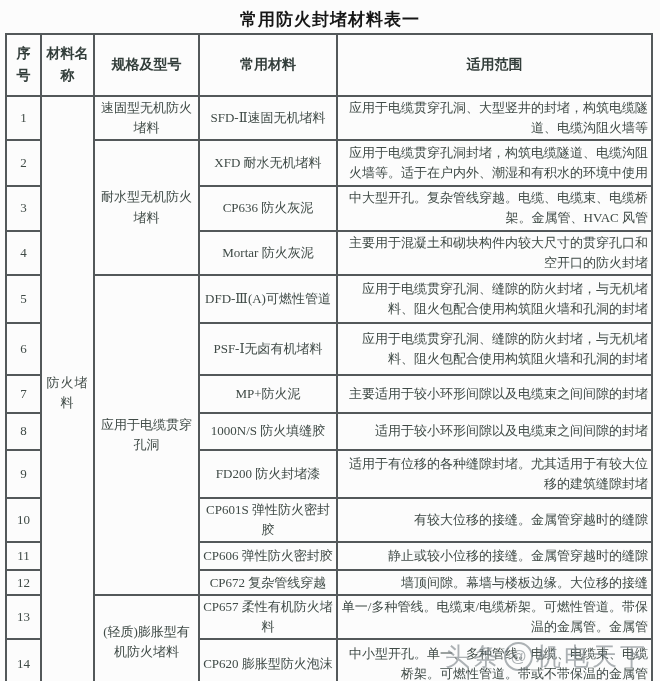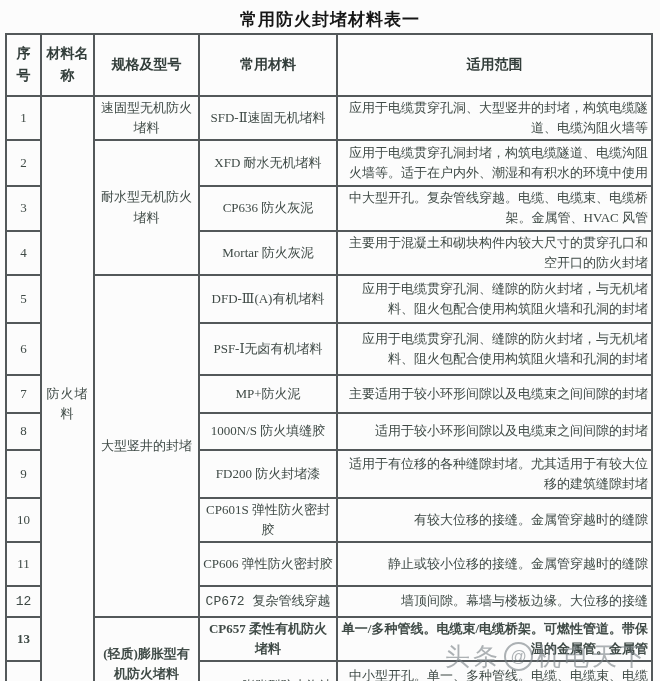--- a/index.html
+++ b/index.html
@@ -65,23 +65,23 @@
     text-align: right;
     padding: 2px 7px 2px 7px;
   }
   tr.rh40 { height: 40px; }
   tr.rh46 { height: 46px; }
   tr.rh43 { height: 43px; }
   tr.rh48 { height: 48px; }
   tr.rh52 { height: 52px; }
   tr.rh38 { height: 38px; }
   tr.rh37 { height: 37px; }
-  tr.rh36 { height: 44px; margin-top: 41px; }
-  tr.rh25 { height: 31px; font-family: Liberation Mono, monospace; }
-  tr.rh44 { height: 44px; font-weight: bold; }
+  tr.rh36 { height: 28px; margin-top: 41px; }
+  tr.rh25 { height: 25px; }
+  tr.rh44 { height: 44px; }
   tr.rh50 { height: 50px; }
   .watermark {
     position: absolute;
     right: 12px;
     bottom: 8px;
     font-size: 25px;
     font-weight: normal;
     color: rgba(122, 131, 136, 0.62);
     letter-spacing: 3px;
     white-space: nowrap;
@@ -145,22 +145,22 @@
         <td class="cell-mat">CP636 防火灰泥</td>
         <td class="cell-scope">中大型开孔。复杂管线穿越。电缆、电缆束、电缆桥架。金属管、HVAC 风管</td>
       </tr>
       <tr class="rh40">
         <td class="cell-no">4</td>
         <td class="cell-mat">Mortar 防火灰泥</td>
         <td class="cell-scope">主要用于混凝土和砌块构件内较大尺寸的贯穿孔口和空开口的防火封堵</td>
       </tr>
       <tr class="rh48">
         <td class="cell-no">5</td>
-        <td class="cell-spec" rowspan="8">大型竖井的封堵</td>
-        <td class="cell-mat">DFD-Ⅲ(A)有机堵料</td>
+        <td class="cell-spec" rowspan="8">应用于电缆贯穿孔洞</td>
+        <td class="cell-mat">DFD-Ⅲ(A)可燃性管道</td>
         <td class="cell-scope">应用于电缆贯穿孔洞、缝隙的防火封堵，与无机堵料、阻火包配合使用构筑阻火墙和孔洞的封堵</td>
       </tr>
       <tr class="rh52">
         <td class="cell-no">6</td>
         <td class="cell-mat">PSF-Ⅰ无卤有机堵料</td>
         <td class="cell-scope">应用于电缆贯穿孔洞、缝隙的防火封堵，与无机堵料、阻火包配合使用构筑阻火墙和孔洞的封堵</td>
       </tr>
       <tr class="rh38">
         <td class="cell-no">7</td>
         <td class="cell-mat">MP+防火泥</td>

